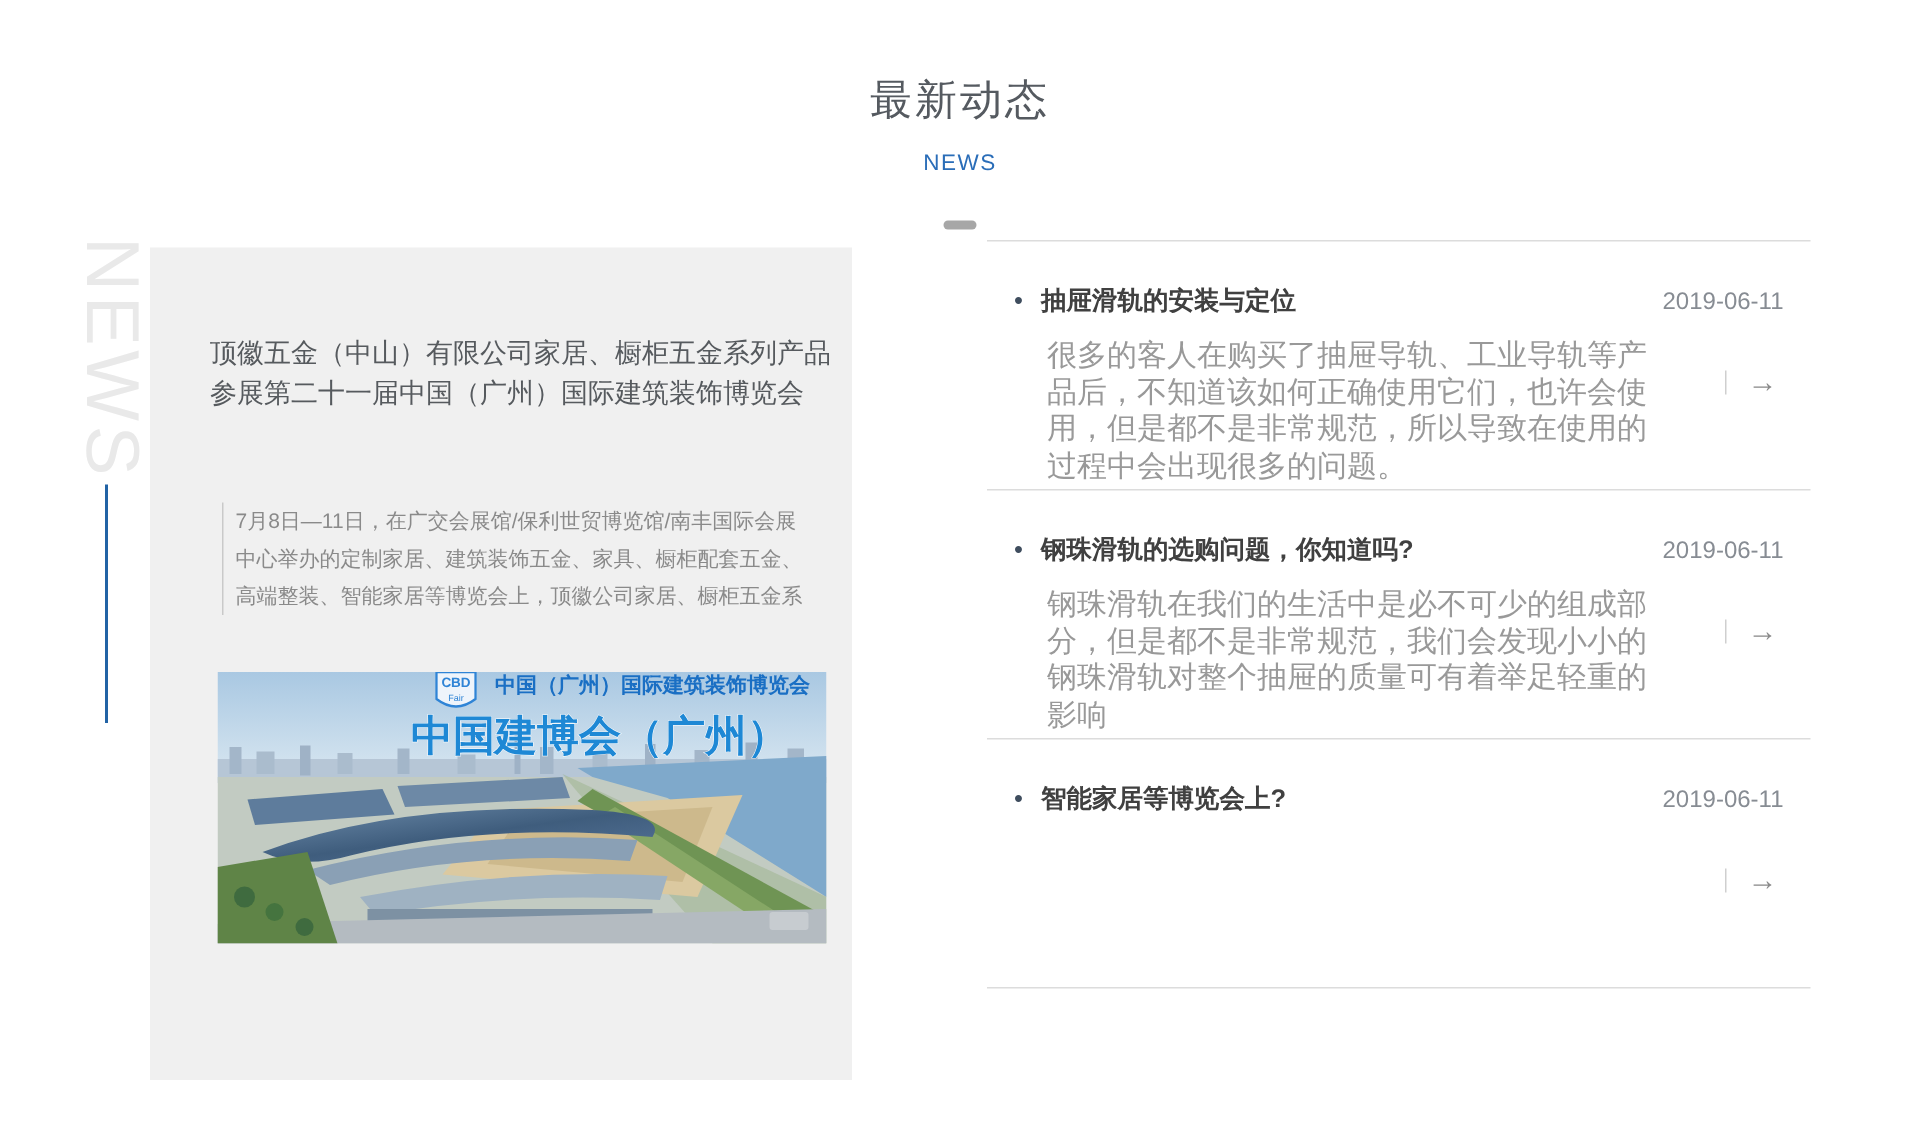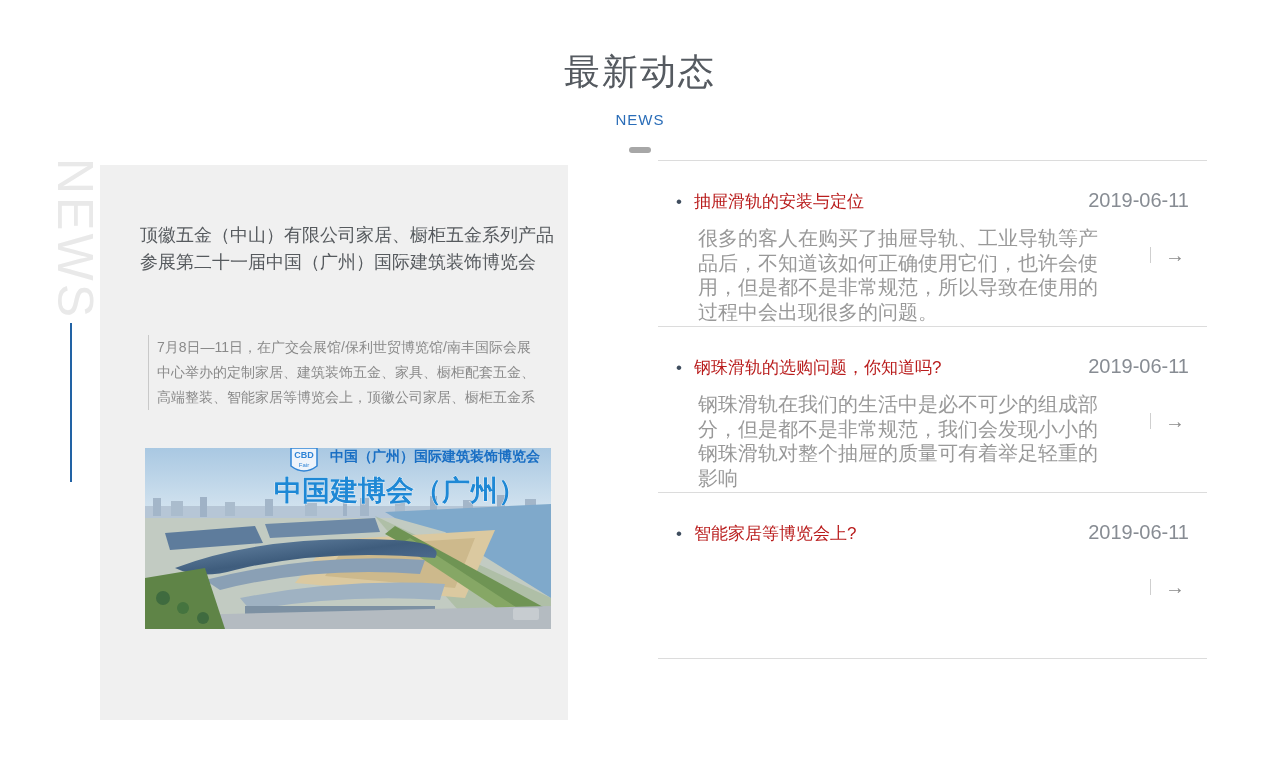--- a/index.html
+++ b/index.html
@@ -6,21 +6,21 @@
   html, body { width: 1280px; height: 764px; }
   body {
     position: relative;
     background: #ffffff;
     font-family: "Liberation Sans", "DejaVu Sans", sans-serif;
     overflow: hidden;
   }
 
   
   .section-header { position: absolute; top: 48px; left: 0; width: 100%; text-align: center; }
-  .section-title { font-size: 36px; font-weight: 400; color: #555a60; letter-spacing: 2px; }
+  .section-title { font-size: 28px; font-weight: 400; color: #555a60; letter-spacing: 2px; }
   .section-subtitle { margin-top: 14px; font-size: 15px; color: #2a6db8; letter-spacing: 1px; }
   .header-dash {
     position: absolute; left: 629px; top: 147px;
     width: 22px; height: 6px; border-radius: 3px; background: #a7a7a7;
   }
 
   
   .news-watermark {
     position: absolute; left: 104px; top: 158px;
     font-size: 50px; color: #e9e9e9; font-weight: 400; letter-spacing: 3px;
@@ -58,22 +58,22 @@
   }
   .news-item {
     position: relative; height: 166px;
     border-bottom: 1px solid #dcdcdc; cursor: pointer;
   }
   .item-head {
     display: flex; align-items: baseline;
     padding: 28px 18px 0 18px;
   }
   .item-bullet { font-size: 17px; color: #3f4d5e; margin-right: 12px; line-height: 24px; }
-  .item-title { font-size: 17px; font-weight: 400; color: #b91c1c; line-height: 24px; }
-  .item-date { margin-left: auto; font-size: 20px; color: #878c93; font-weight: 400; }
+  .item-title { font-size: 17px; font-weight: 700; color: #404040; line-height: 24px; }
+  .item-date { margin-left: auto; font-size: 16px; color: #878c93; font-weight: 400; }
   .item-excerpt {
     margin: 12px 0 0 40px; width: 402px;
     font-size: 20px; color: #999999; line-height: 24.5px;
   }
   .item-go {
     position: absolute; right: 22px; top: 84px;
     display: flex; align-items: center;
   }
   .go-bar { width: 1px; height: 16px; background: #cfcfcf; margin-right: 14px; }
   .go-arrow { font-size: 20px; color: #8a8a8a; line-height: 20px; }

